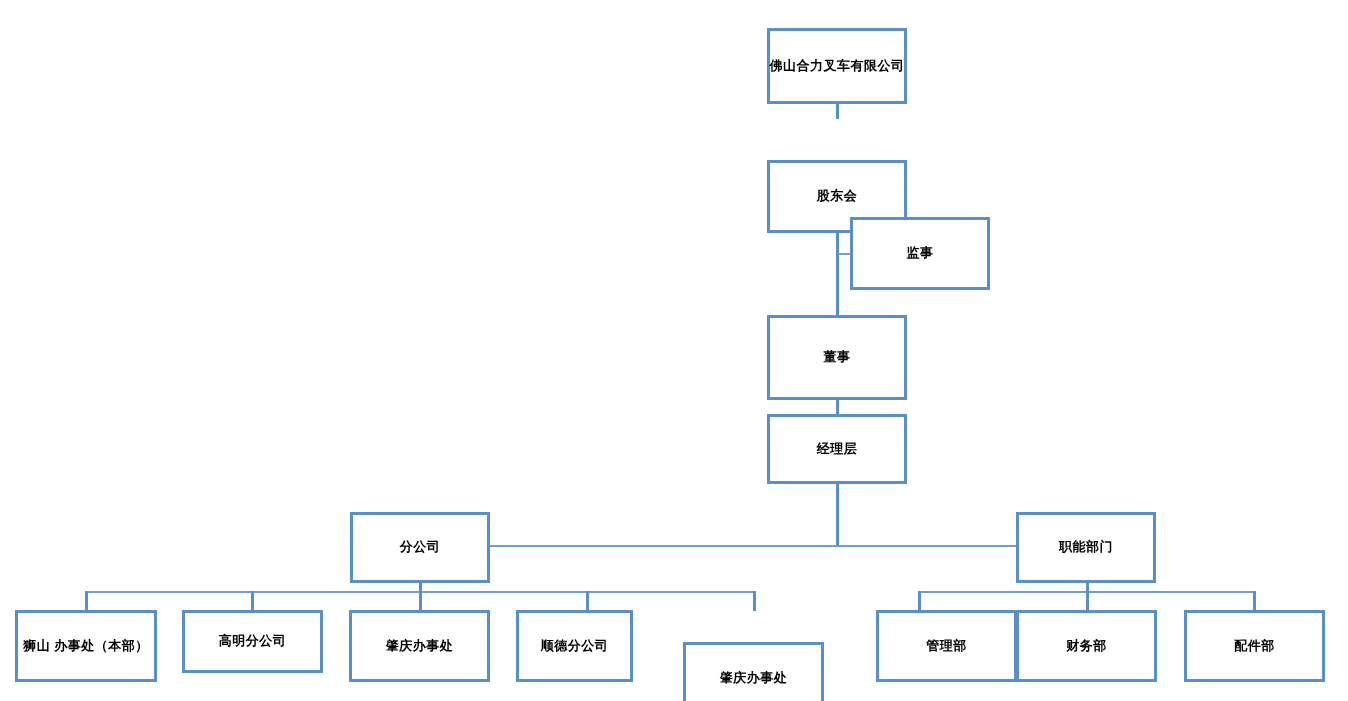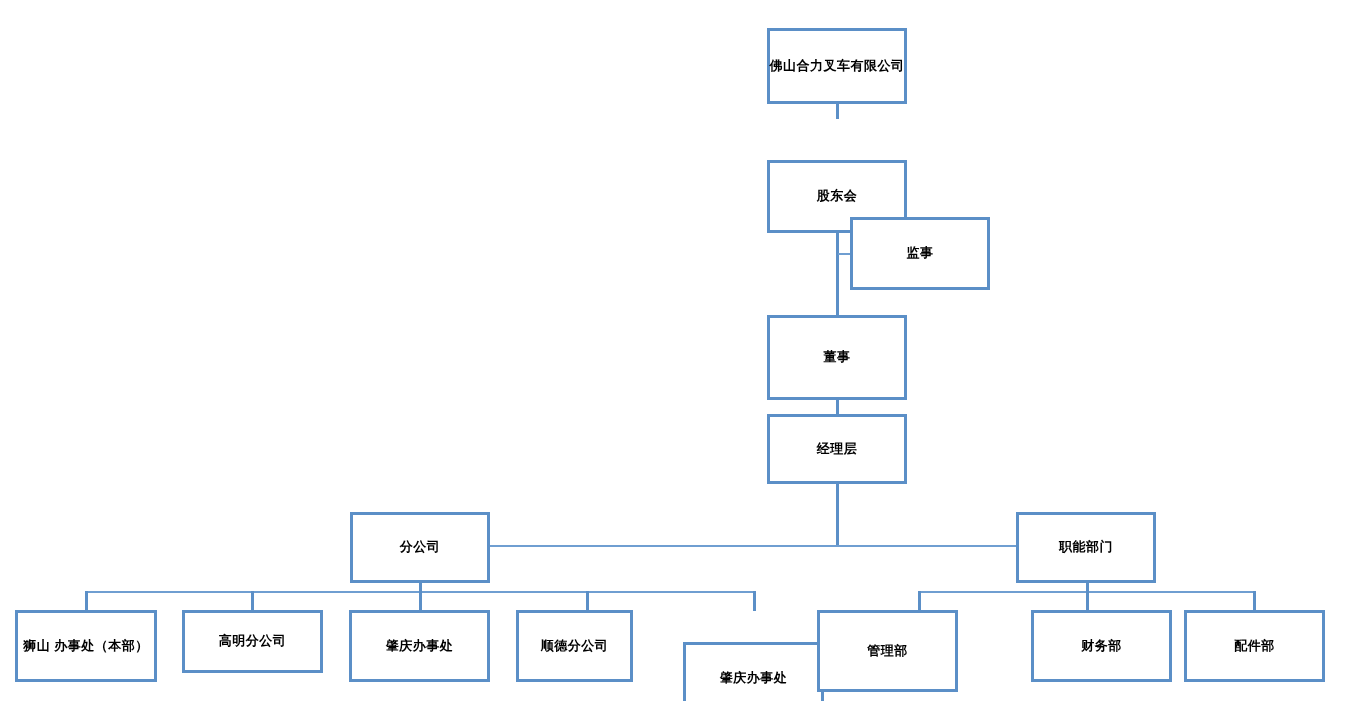--- a/index.html
+++ b/index.html
@@ -126,25 +126,25 @@
   </div>
 
   <div class="node" style="left:516px; top:610px; width:117px; height:72px;">
     <span class="label">顺德分公司</span>
   </div>
 
   <div class="node" style="left:683px; top:610px; width:141px; height:72px;margin-top:32px;">
     <span class="label">肇庆办事处</span>
   </div>
 
-  <div class="node" style="left:817px; top:610px; width:141px; height:82px;">
+  <div class="node" style="left:876px; top:610px; width:141px; height:72px;">
     <span class="label">管理部</span>
   </div>
 
-  <div class="node" style="left:1016px; top:610px; width:141px; height:72px;margin-left:15px;">
+  <div class="node" style="left:1016px; top:610px; width:141px; height:72px;">
     <span class="label">财务部</span>
   </div>
 
   <div class="node" style="left:1184px; top:610px; width:141px; height:72px;">
     <span class="label">配件部</span>
   </div>
 
 </div>
 
 </body></html>

